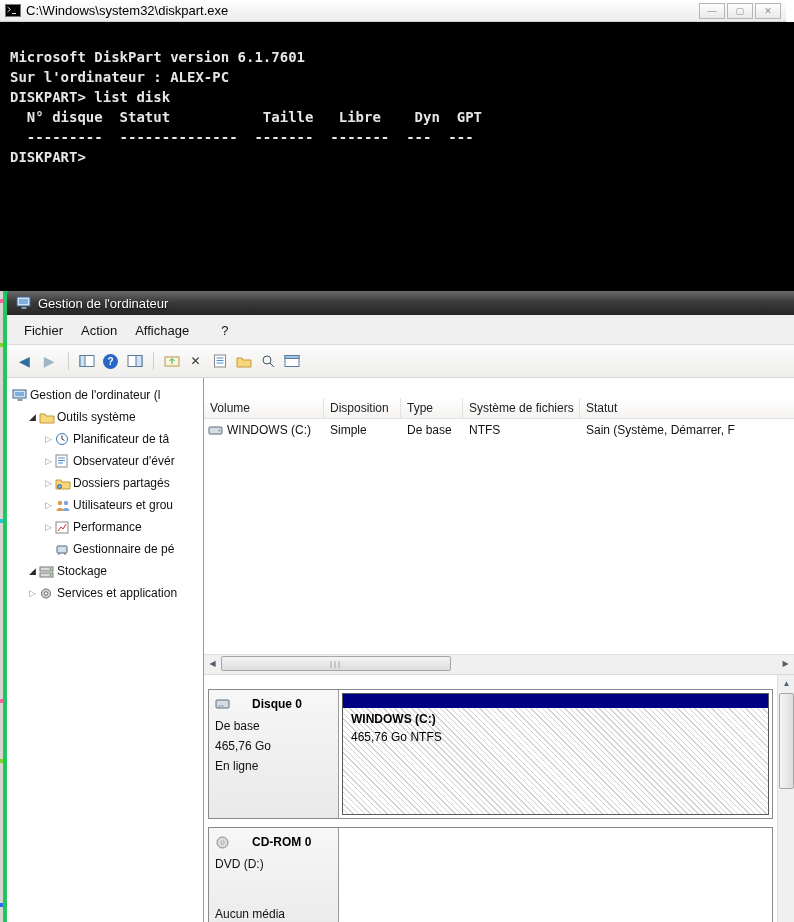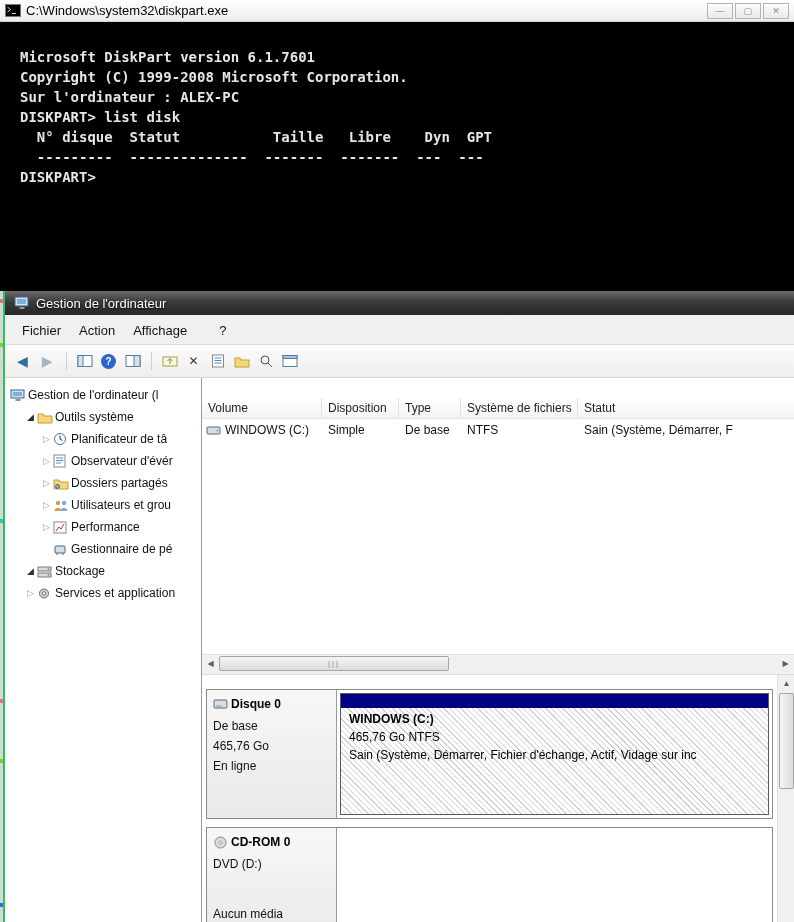--- a/index.html
+++ b/index.html
@@ -11,33 +11,33 @@
   .edge-strip i { position:absolute; left:0; width:3px; height:4px; display:block; }
   .dot1 { top:8px;   background:#ff5fa2; }
   .dot2 { top:52px;  background:#7ed321; }
   .dot3 { top:228px; background:#1ec8c8; }
   .dot4 { top:408px; background:#ff5fa2; }
   .dot5 { top:468px; background:#7ed321; }
   .dot6 { top:612px; background:#2f6df6; }
 
   
   .cmd { position:absolute; left:0; top:0; width:794px; height:291px; }
-  .cmd-titlebar { position:absolute; top:0; left:0; right:0; height:22px;
+  .cmd-titlebar { position:absolute; top:0; left:0; right:8px; height:22px;
     background:linear-gradient(#ffffff,#ececec); border-bottom:1px solid #cfcfcf;
     display:flex; align-items:center; padding:0 5px; gap:5px; }
   .cmd-title { font-size:13px; color:#000; white-space:nowrap; }
   .cmd-controls { margin-left:auto; display:flex; gap:2px; }
   .cmd-btn { width:26px; height:16px; border:1px solid #b5b5b5; background:linear-gradient(#fdfdfd,#e9e9e9);
     font-size:9px; color:#8a8a8a; display:flex; align-items:center; justify-content:center; }
-  .cmd-body { position:absolute; top:22px; left:0; right:0; bottom:0; background:#000; padding:25px 0 0 20px; overflow:hidden; }
+  .cmd-body { position:absolute; top:22px; left:0; right:0; bottom:0; background:#000; padding:25px 0 0 10px; overflow:hidden; }
   .cmd-line { font-family:"DejaVu Sans Mono", monospace; font-size:14px; font-weight:bold;
     color:#e6e6e6; line-height:20px; white-space:pre; }
 
   
-  .cm { position:absolute; left:3px; right:0; top:291px; bottom:0; background:#14b8a6; border-left:2px solid #22c55e; }
+  .cm { position:absolute; left:3px; right:0; top:291px; bottom:0; background:#14b8a6; border-left:4px solid #22c55e; }
   .cm-titlebar { height:24px; background:linear-gradient(180deg,#6b6b6b,#3b3b3b 45%,#262626);
     border-radius:3px 0 0 0; display:flex; align-items:center; gap:6px; padding:0 9px; }
   .cm-title { color:#fff; font-size:13px; text-shadow:0 1px 2px #000; white-space:nowrap; }
   .cm-menubar { height:30px; background:#f0f0f0; border-bottom:1px solid #dcdcdc;
     display:flex; align-items:flex-end; padding:0 8px 2px 8px; }
   .menu-item { font-size:13px; color:#111; padding:4px 9px; }
   .menu-help { margin-left:14px; }
   .cm-toolbar { height:33px; background:linear-gradient(#fcfcfc,#efeeec); border-bottom:1px solid #d6d6d6;
     display:flex; align-items:center; padding:0 8px; gap:6px; }
   .tb-arrow { font-size:14px; line-height:1; padding:2px 4px; }
@@ -84,21 +84,21 @@
 
   .splitter { height:4px; background:#f0f0f0; border-bottom:1px solid #dadada; }
 
   
   .disk-pane { flex:1; background:#fff; position:relative; overflow:hidden; }
 
   .disk-row { position:absolute; left:4px; right:21px; border:1px solid #8a8a8a; display:flex; background:#fff; }
   .row-disk0 { top:14px; height:130px; }
   .row-cdrom { top:152px; height:118px; }
   .disk-card { width:130px; background:linear-gradient(#f7f7f7,#e9e9e9); border-right:1px solid #9a9a9a; padding:7px 6px; }
-  .disk-card .name-line { display:flex; align-items:center; gap:3px; margin-bottom:5px; }
+  .disk-card .name-line { display:flex; align-items:center; gap:22px; margin-bottom:5px; }
   .disk-name { font-size:12px; font-weight:bold; color:#000; }
   .disk-line { font-size:12px; color:#111; line-height:20px; }
   .disk-line.gap { margin-top:30px; }
 
   .graph-area { flex:1; position:relative; background:#fff; padding:3px; }
   .partition { position:absolute; top:3px; left:3px; right:3px; bottom:3px; border:1px solid #5a5a5a;
     background:repeating-linear-gradient(45deg,#ffffff 0px,#ffffff 3px,#d2d2d2 3px,#d2d2d2 4px); overflow:hidden; }
   .part-strip { height:14px; background:#000082; }
   .part-label { font-size:12px; font-weight:bold; color:#000; padding:4px 0 0 8px; white-space:nowrap; }
   .part-line { font-size:12px; color:#000; padding:4px 0 0 8px; white-space:nowrap; }
@@ -136,21 +136,20 @@
       </span>
       <span class="cmd-title">C:\Windows\system32\diskpart.exe</span>
       <span class="cmd-controls">
         <span class="cmd-btn">—</span>
         <span class="cmd-btn">▢</span>
         <span class="cmd-btn">✕</span>
       </span>
     </div>
     <div class="cmd-body">
       <div class="cmd-line">Microsoft DiskPart version 6.1.7601</div>
-      <div class="cmd-line">Copyright (C) 1999-2008 Microsoft Corporation.</div>
       <div class="cmd-line">Sur l'ordinateur : ALEX-PC</div>
       <div class="cmd-line"></div>
       <div class="cmd-line">DISKPART&gt; list disk</div>
       <div class="cmd-line"></div>
       <div class="cmd-line">  N° disque  Statut           Taille   Libre    Dyn  GPT</div>
       <div class="cmd-line">  ---------  --------------  -------  -------  ---  ---</div>
       <div class="cmd-line"></div>
       <div class="cmd-line">DISKPART&gt;</div>
     </div>
   </div>
@@ -399,21 +398,20 @@
               </div>
               <div class="disk-line">De base</div>
               <div class="disk-line">465,76 Go</div>
               <div class="disk-line">En ligne</div>
             </div>
             <div class="graph-area">
               <div class="partition">
                 <div class="part-strip"></div>
                 <div class="part-label">WINDOWS  (C:)</div>
                 <div class="part-line">465,76 Go NTFS</div>
-                <div class="part-line">Sain (Système, Démarrer, Fichier d'échange, Actif, Vidage sur inc</div>
               </div>
             </div>
           </div>
 
           <div class="disk-row row-cdrom">
             <div class="disk-card">
               <div class="name-line">
                 <span>
                   <svg width="15" height="13">
                       <circle cx="7.5" cy="6.5" r="5.5" fill="#dcdcdc" stroke="#888"></circle>

